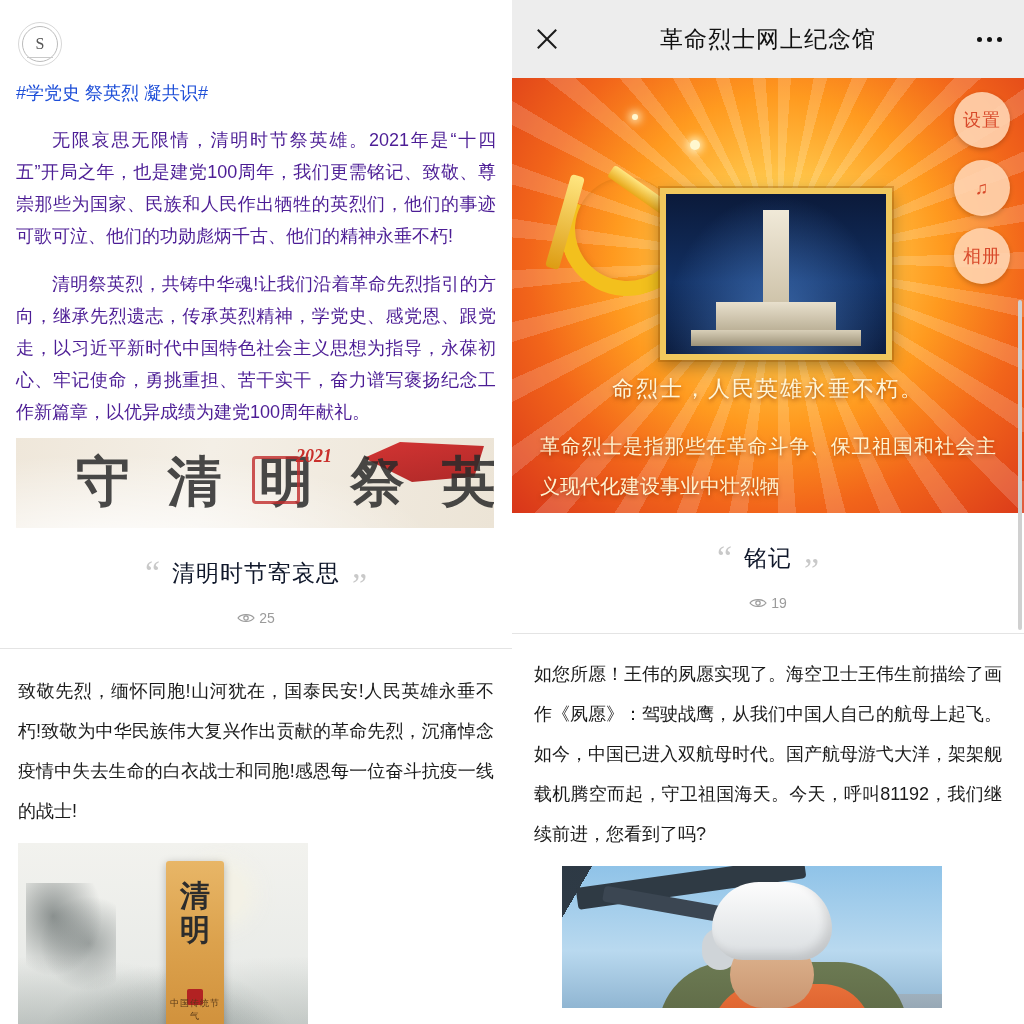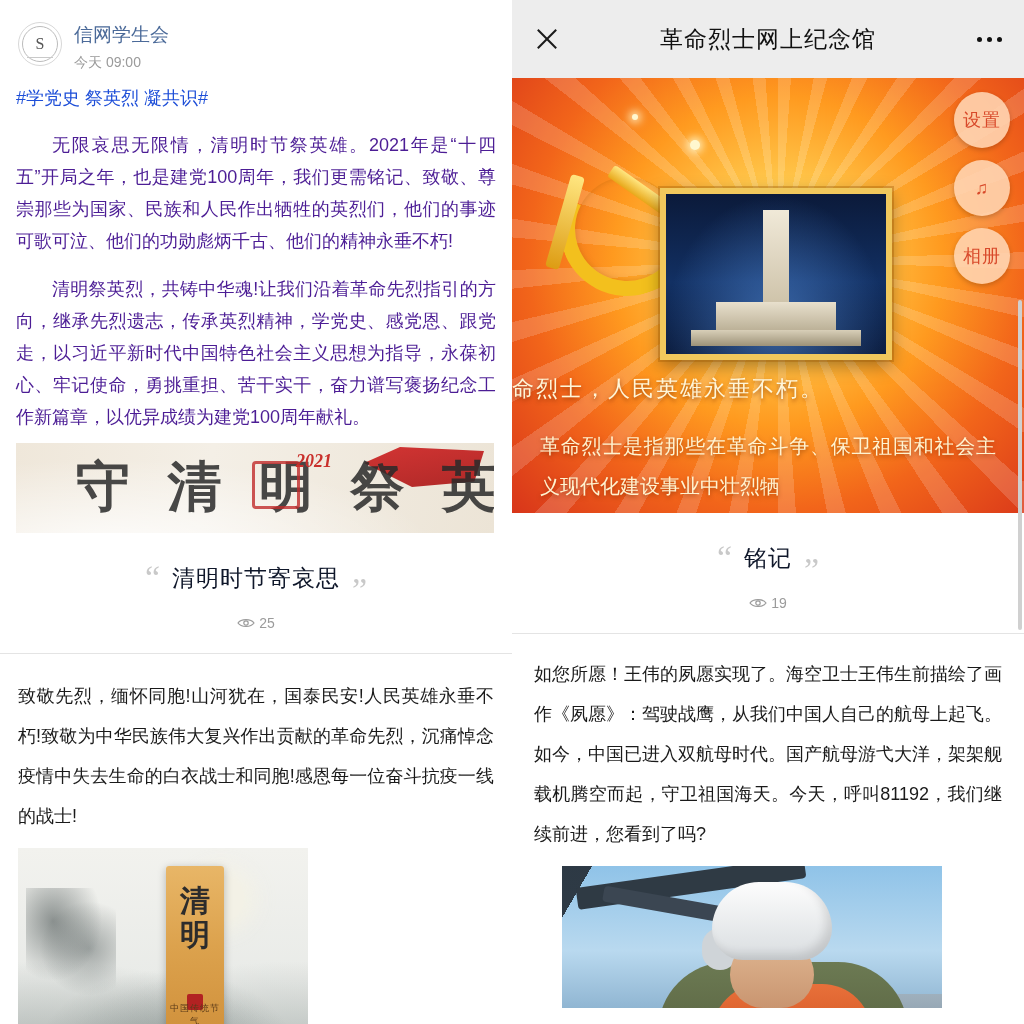--- a/index.html
+++ b/index.html
@@ -414,21 +414,21 @@
     left: 50%;
     transform: translateX(-50%);
     bottom: 8px;
     width: 170px; height: 16px;
     background: linear-gradient(180deg, #d8cfb8, #9d9278);
   }
   .hero-line1 {
     position: absolute;
     left: 0; right: 0;
     top: 296px;
-    text-align: left;
+    text-align: center;
     color: #fff6d8;
     font-size: 22px;
     letter-spacing: 2px;
     text-shadow: 0 2px 4px rgba(120,40,0,.7);
     font-family: "Liberation Serif", serif;
   }
   .hero-para {
     position: absolute;
     left: 28px; right: 28px;
     top: 348px;
@@ -552,24 +552,20 @@
 </head>
 <body>
 
 <div id="root">
 
   <div class="left-col">
 
     <div class="post-header">
       <div class="avatar">
         <div class="ring">S</div>
-      </div>
-      <div class="acct">
-        <div class="acct-name">信网学生会</div>
-        <div class="acct-time">今天 09:00</div>
       </div>
     </div>
 
     <div class="post-body">
       <div class="topic">#学党史 祭英烈 凝共识#</div>
       <p class="para">无限哀思无限情，清明时节祭英雄。2021年是“十四五”开局之年，也是建党100周年，我们更需铭记、致敬、尊崇那些为国家、民族和人民作出牺牲的英烈们，他们的事迹可歌可泣、他们的功勋彪炳千古、他们的精神永垂不朽!</p>
       <p class="para">清明祭英烈，共铸中华魂!让我们沿着革命先烈指引的方向，继承先烈遗志，传承英烈精神，学党史、感党恩、跟党走，以习近平新时代中国特色社会主义思想为指导，永葆初心、牢记使命，勇挑重担、苦干实干，奋力谱写褒扬纪念工作新篇章，以优异成绩为建党100周年献礼。</p>
     </div>
 
     <div class="post-image">

